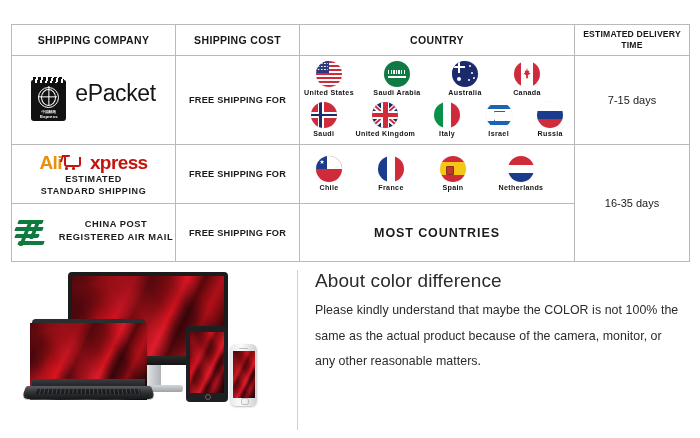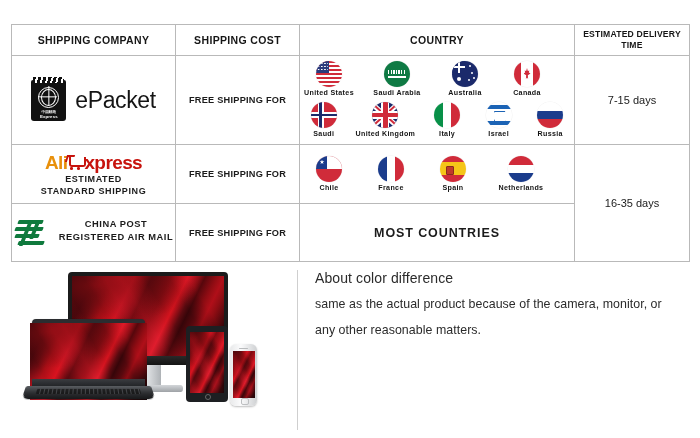--- a/index.html
+++ b/index.html
@@ -52,21 +52,21 @@
   }
   .most-countries{
     font-size:12.5px;
     font-weight:bold;
     letter-spacing:.9px;
     color:#1b1b1b;
   }
 
   
   .epacket-wrap{
-    display:flex;align-items:center;justify-content:center;gap:9px;
+    display:flex;align-items:flex-start;justify-content:center;gap:9px;
   }
   .epacket-badge{
     position:relative;
     width:35px;height:41px;
     background:#111;
     border-radius:2px 2px 3px 3px;
     display:flex;flex-direction:column;align-items:center;
     padding-top:6px;
     box-sizing:border-box;
   }
@@ -105,21 +105,21 @@
     font-size:23px;font-weight:500;color:#141414;letter-spacing:-.4px;
   }
 
   
   .ali-wrap{display:flex;flex-direction:column;align-items:center;gap:2px;padding:4px 0;}
   .ali-logo{
     display:flex;align-items:center;justify-content:center;
     font-size:19px;font-weight:bold;letter-spacing:-.6px;line-height:1;
   }
   .ali-a{color:#e8900c;}
-  .ali-x{color:#c7130d;}
+  .ali-x{color:#c7130d;padding-left:11px;}
   .ali-cart{
     position:relative;display:inline-block;
     width:17px;height:14px;margin:0 0px 0 0px;vertical-align:middle;
   }
   .ali-cart .basket{
     position:absolute;left:2px;top:2px;
     width:13px;height:8px;
     border:2.2px solid #c7130d;
     border-top:none;
     border-radius:0 0 3px 3px;
@@ -302,21 +302,21 @@
     box-shadow:0 1px 2px rgba(0,0,0,.25);}
   .phone .scr{position:absolute;left:2.5px;top:7px;right:2.5px;bottom:8px;overflow:hidden;background:#3a0609;}
   .phone .speaker{position:absolute;left:50%;top:3.5px;width:9px;height:1.6px;margin-left:-4.5px;background:#b9bbbd;border-radius:1px;}
   .phone .home{position:absolute;left:50%;bottom:1.5px;width:6px;height:5px;margin-left:-3px;border:.8px solid #bdbfc1;border-radius:2px;}
 
   
   #about-block{
     position:absolute;left:315px;top:8px;width:372px;
   }
   #about-title{
-    font-size:14px;font-weight:400;color:#2b2b2b;letter-spacing:.1px;margin:0 0 11px 0;
+    font-size:19px;font-weight:400;color:#2b2b2b;letter-spacing:.1px;margin:0 0 11px 0;
   }
   #about-body p{
     margin:0 0 11px 0;
     font-size:12.4px;line-height:1.18;color:#2b2b2b;letter-spacing:.05px;
   }
 </style>
 </head>
 <body>
 
 <table id="shipping-table">
@@ -556,18 +556,19 @@
         </div>
       <div class="hinge"></div>
       <div class="deck"></div>
     </div>
 
   </div>
 
   <div id="about-block">
     <h2 id="about-title">About color difference</h2>
     <div id="about-body">
+      <p>Please kindly understand that maybe the COLOR is not 100% the</p>
       <p>same as the actual product because of the camera, monitor, or</p>
       <p>any other reasonable matters.</p>
     </div>
   </div>
 
 </div>
 
 </body></html>

